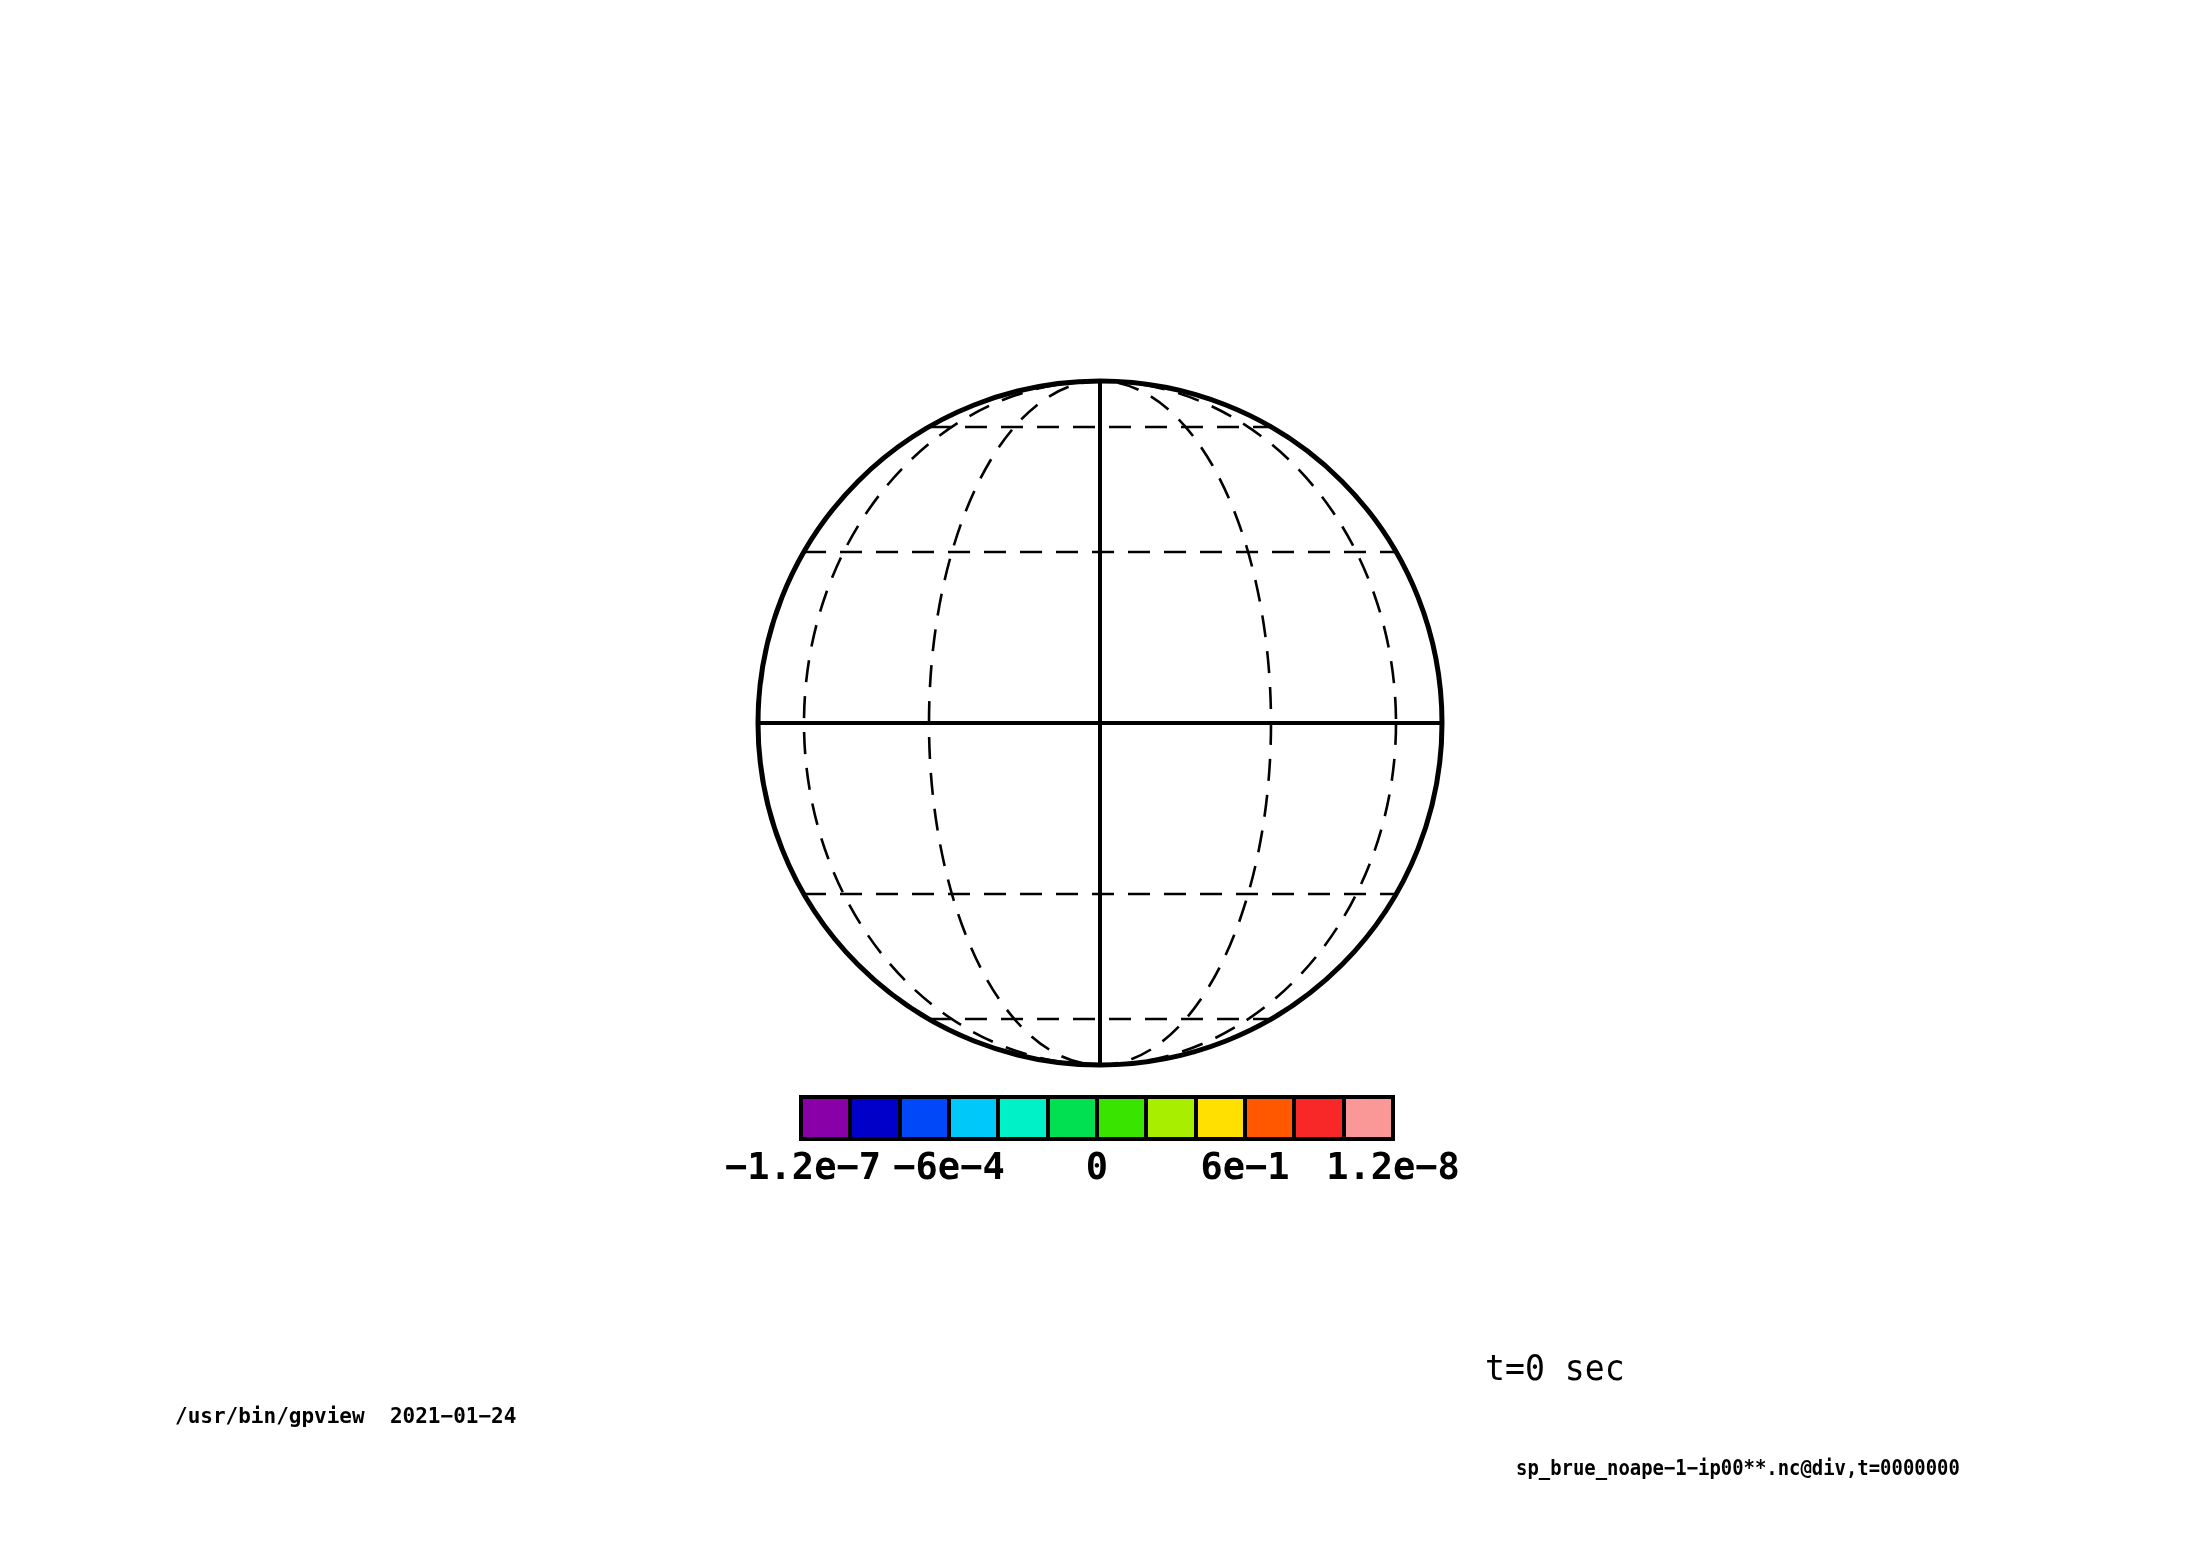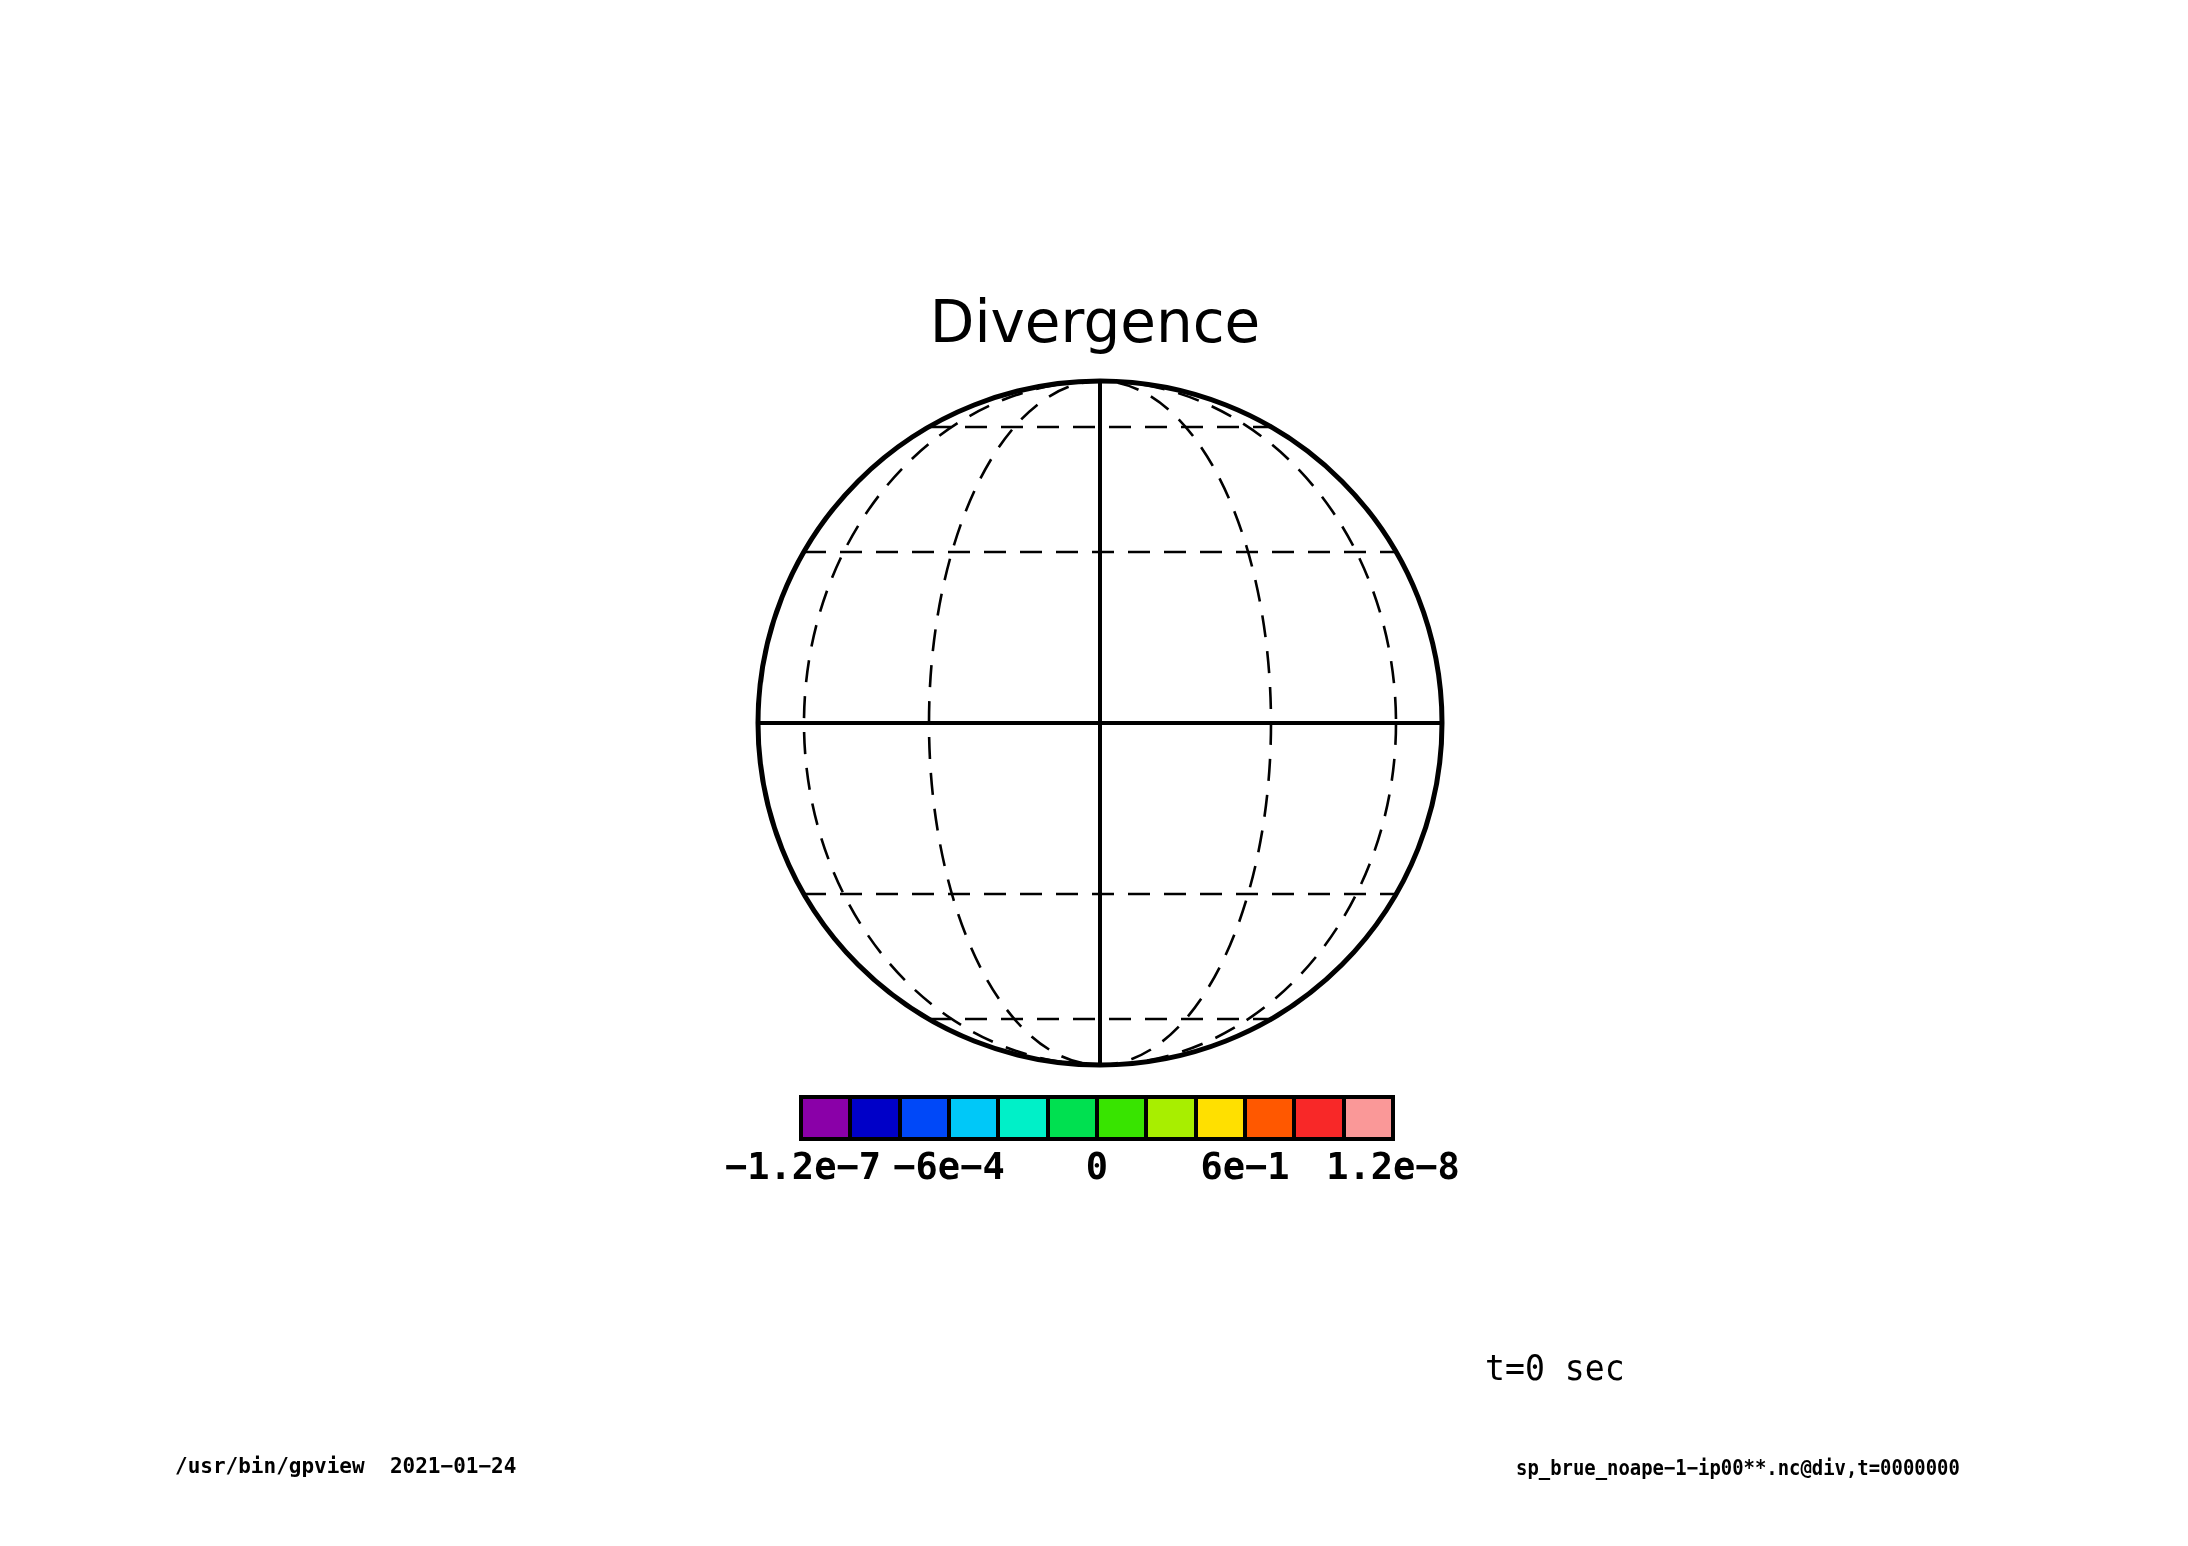--- a/index.html
+++ b/index.html
@@ -55,21 +55,21 @@
     left:1485px;top:1348px;
     font-size:36px;
     font-weight:normal;
     transform:scaleX(0.92);
     transform-origin:left top;
     white-space:pre;
     line-height:40px;
   }
   .footer-left{
     position:absolute;
-    left:175px;top:1454px;
+    left:175px;top:1404px;
     font-size:21px;
     font-weight:bold;
     white-space:pre;
     line-height:24px;
   }
   .footer-right{
     position:absolute;
     left:1516px;top:1456px;
     font-size:21px;
     font-weight:bold;
@@ -77,21 +77,20 @@
     transform-origin:left top;
     white-space:pre;
     line-height:24px;
   }
 </style>
 </head>
 <body>
 
 <div class="stage">
 
-  <div class="plot-title">Divergence</div>
 
   <svg class="globe-svg" width="2188" height="1546" viewBox="0 0 2188 1546" fill="none" stroke="#000000" stroke-linecap="butt">
 
     <line x1="929" y1="427" x2="1271" y2="427" stroke-width="2.6" stroke-dasharray="22 14"></line>
     <line x1="804" y1="552" x2="1396" y2="552" stroke-width="2.6" stroke-dasharray="22 14"></line>
     <line x1="804" y1="894" x2="1396" y2="894" stroke-width="2.6" stroke-dasharray="22 14"></line>
     <line x1="929" y1="1019" x2="1271" y2="1019" stroke-width="2.6" stroke-dasharray="22 14"></line>
 
     <ellipse cx="1100" cy="723" rx="171" ry="342" stroke-width="2.6" stroke-dasharray="22 14"></ellipse>
     <ellipse cx="1100" cy="723" rx="296" ry="342" stroke-width="2.6" stroke-dasharray="22 14"></ellipse>

